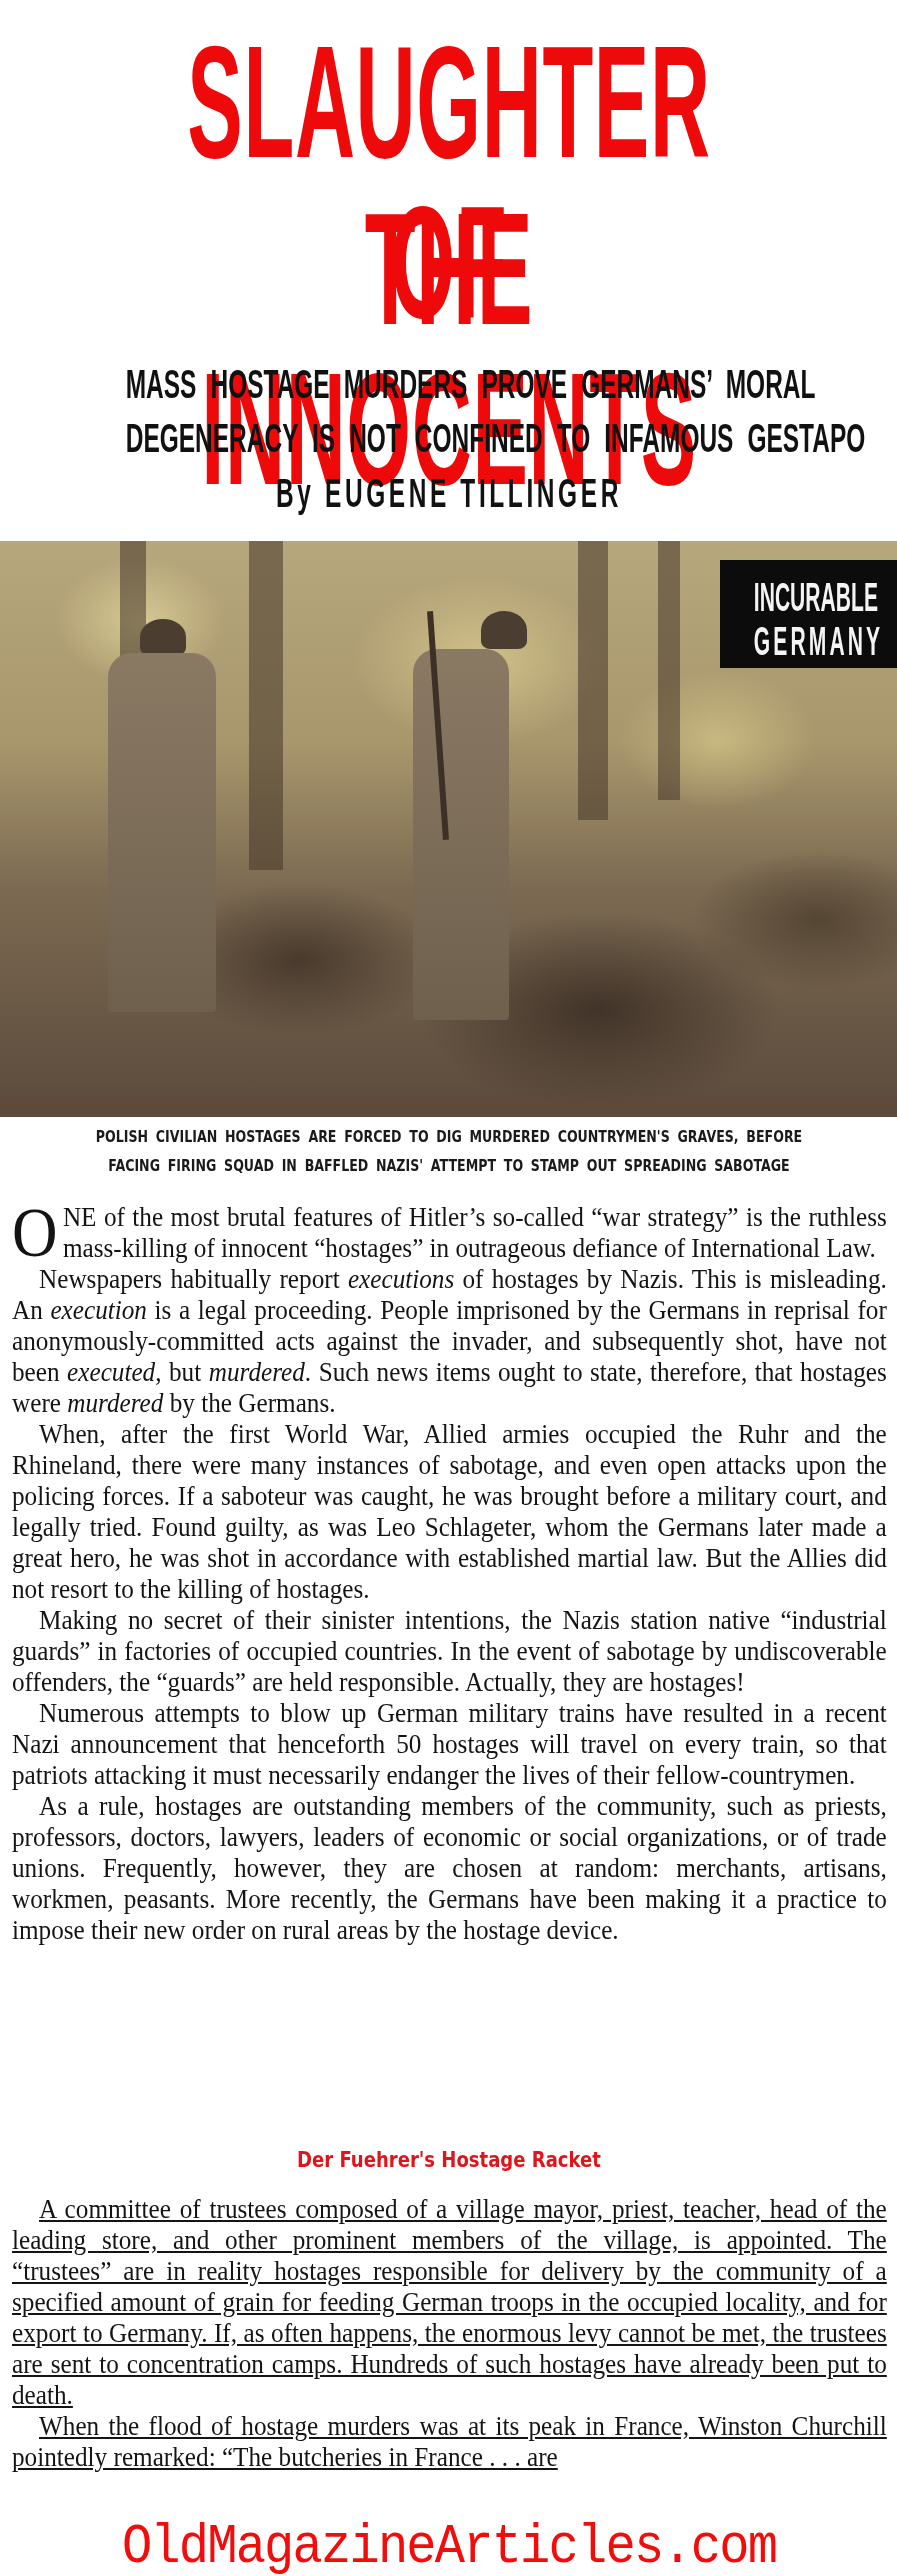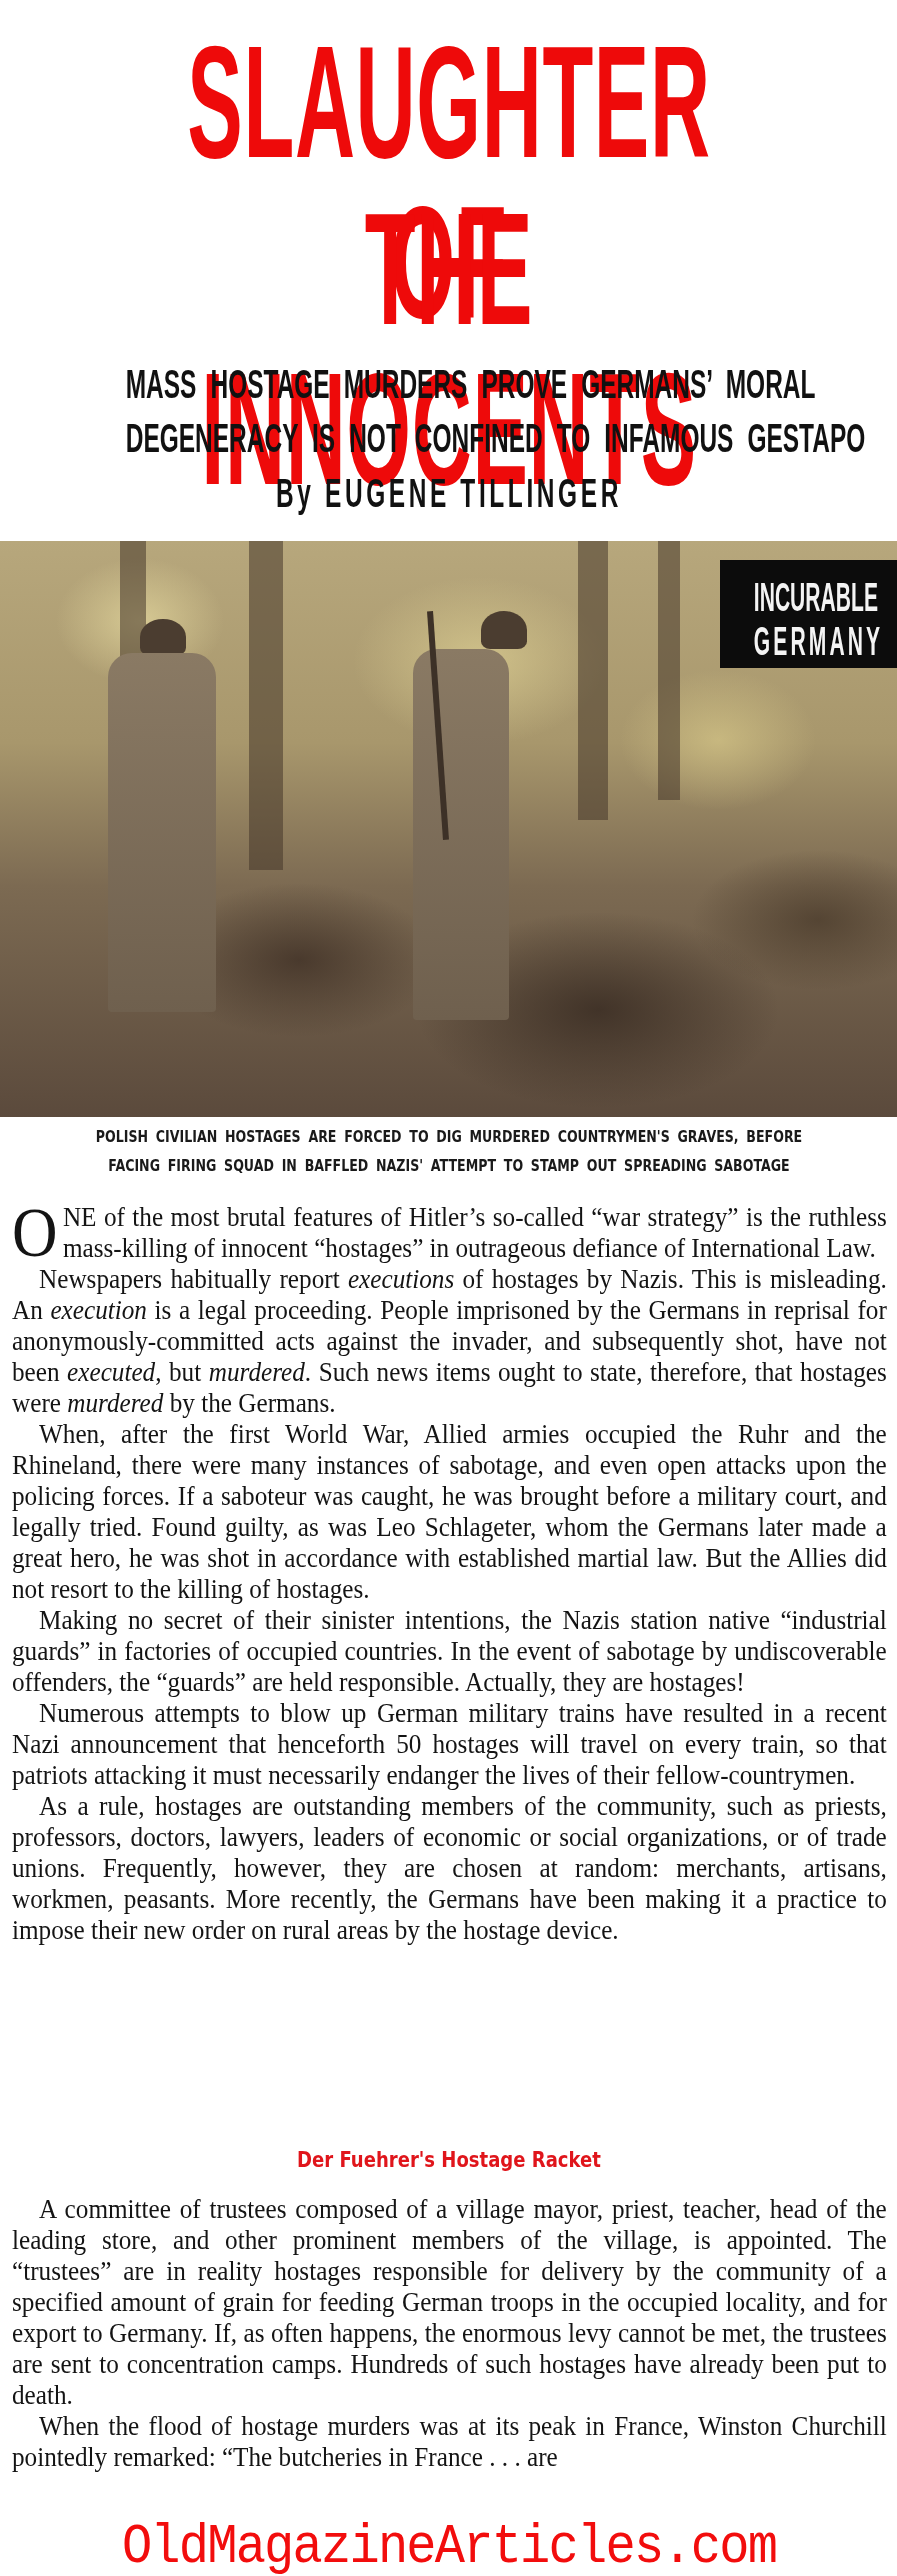--- a/index.html
+++ b/index.html
@@ -209,21 +209,21 @@
     <div class="para"><span>Newspapers habitually report </span><em>executions</em><span> of hostages by Nazis. This is misleading. An </span><em>execution</em><span> is a legal proceeding. People imprisoned by the Germans in reprisal for anonymously-committed acts against the invader, and subsequently shot, have not been </span><em>executed</em><span>, but </span><em>murdered</em><span>. Such news items ought to state, therefore, that hostages were </span><em>murdered</em><span> by the Germans.</span></div>
     <div class="para"><span>When, after the first World War, Allied armies occupied the Ruhr and the Rhineland, there were many instances of sabotage, and even open attacks upon the policing forces. If a saboteur was caught, he was brought before a military court, and legally tried. Found guilty, as was Leo Schlageter, whom the Germans later made a great hero, he was shot in accordance with established martial law. But the Allies did not resort to the killing of hostages.</span></div>
     <div class="para"><span>Making no secret of their sinister intentions, the Nazis station native “industrial guards” in factories of occupied countries. In the event of sabotage by undiscoverable offenders, the “guards” are held responsible. Actually, they are hostages!</span></div>
     <div class="para"><span>Numerous attempts to blow up German military trains have resulted in a recent Nazi announcement that henceforth 50 hostages will travel on every train, so that patriots attacking it must necessarily endanger the lives of their fellow-countrymen.</span></div>
     <div class="para"><span>As a rule, hostages are outstanding members of the community, such as priests, professors, doctors, lawyers, leaders of economic or social organizations, or of trade unions. Frequently, however, they are chosen at random: merchants, artisans, workmen, peasants. More recently, the Germans have been making it a practice to impose their new order on rural areas by the hostage device.</span></div>
   </div>
 </div>
 
 <div class="subhead" style="top:2149px;">Der Fuehrer's Hostage Racket</div>
 
-<div class="body-text" style="top:2193px;">
+<div class="body-text" style="top:2193px;text-decoration:underline;">
   <div class="col-text">
     <div class="para"><span>A committee of trustees composed of a village mayor, priest, teacher, head of the leading store, and other prominent members of the village, is appointed. The “trustees” are in reality hostages responsible for delivery by the community of a specified amount of grain for feeding German troops in the occupied locality, and for export to Germany. If, as often happens, the enormous levy cannot be met, the trustees are sent to concentration camps. Hundreds of such hostages have already been put to death.</span></div>
     <div class="para"><span>When the flood of hostage murders was at its peak in France, Winston Churchill pointedly remarked: “The butcheries in France . . . are</span></div>
   </div>
 </div>
 
 <div class="watermark">OldMagazineArticles.com</div>
 
 
 </body></html>

